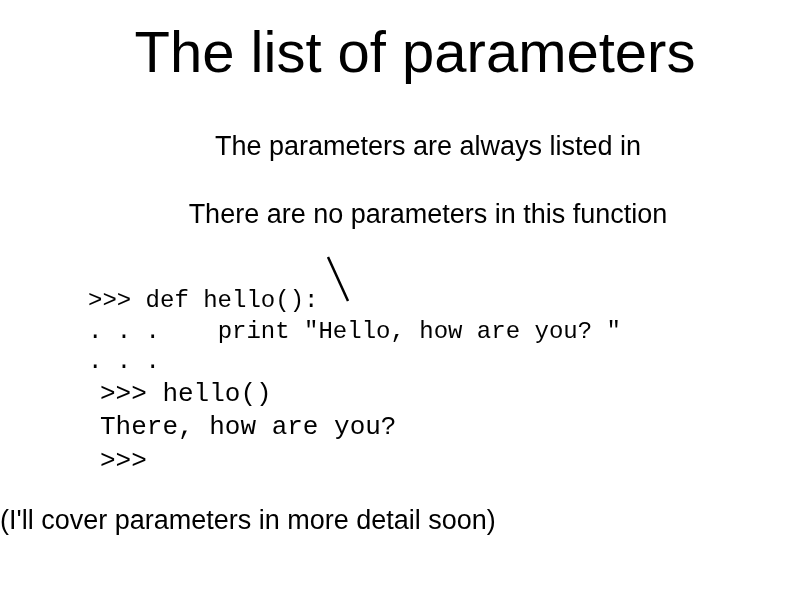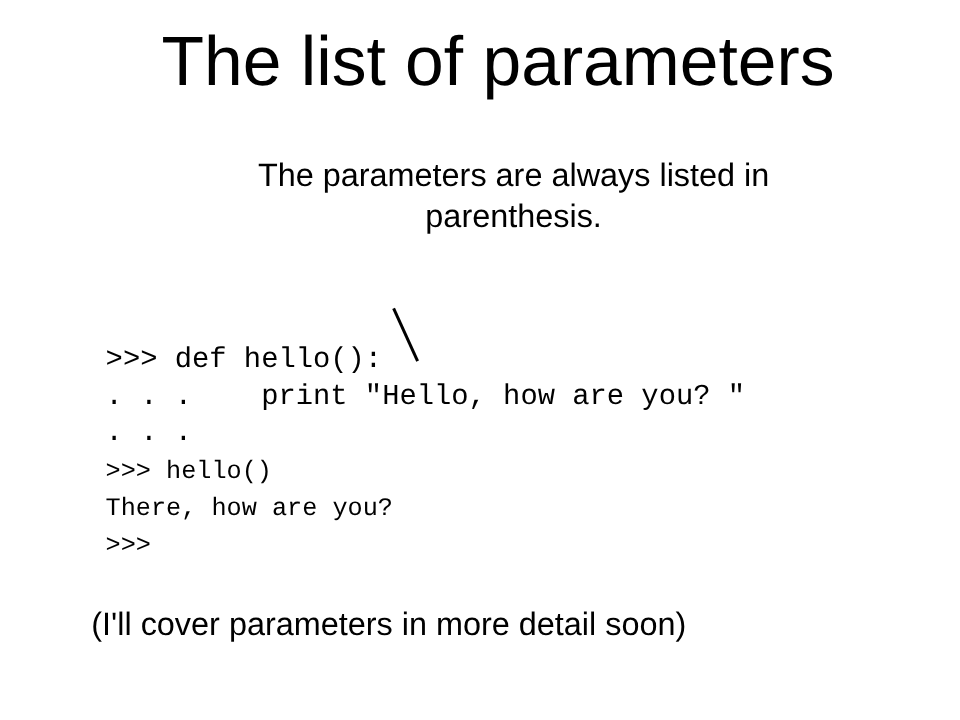--- a/index.html
+++ b/index.html
@@ -41,48 +41,48 @@
     position: absolute;
     top: 286px;
     left: 88px;
     width: 620px;
     font-family: "Courier New", Courier, monospace;
     font-size: 24px;
     line-height: 1.28;
     white-space: pre;
   }
   .code-small {
-    font-size: 21px;
+    font-size: 26px;
+    margin-left: 12px;
   }
   .footer-note {
     position: absolute;
     top: 505px;
     left: 0;
     width: 648px;
-    text-align: center;
     font-size: 27px;
   }
   .arrow {
     position: absolute;
     top: 255px;
     left: 322px;
     pointer-events: none;
   }
 </style>
 </head>
 <body>
 
 <div class="slide">
 
   <div class="title">The list of parameters</div>
 
   <div class="subtitle">
     <span>The parameters are always listed in</span><br>
-    <span>parenthesis.</span><br>
     <br>
+    <span>There are no parameters in this function</span><br>
   </div>
 
   <svg class="arrow" width="40" height="50">
     <line x1="6" y1="2" x2="26" y2="46" stroke="#000000" stroke-width="2.5"></line>
   </svg>
 
   <div class="code-block"><span>&gt;&gt;&gt; def hello():</span>
 <span>. . .</span><span>    print "Hello, how are you? "</span>
 <span>. . .</span>
 <span class="code-small">&gt;&gt;&gt; hello()</span>

